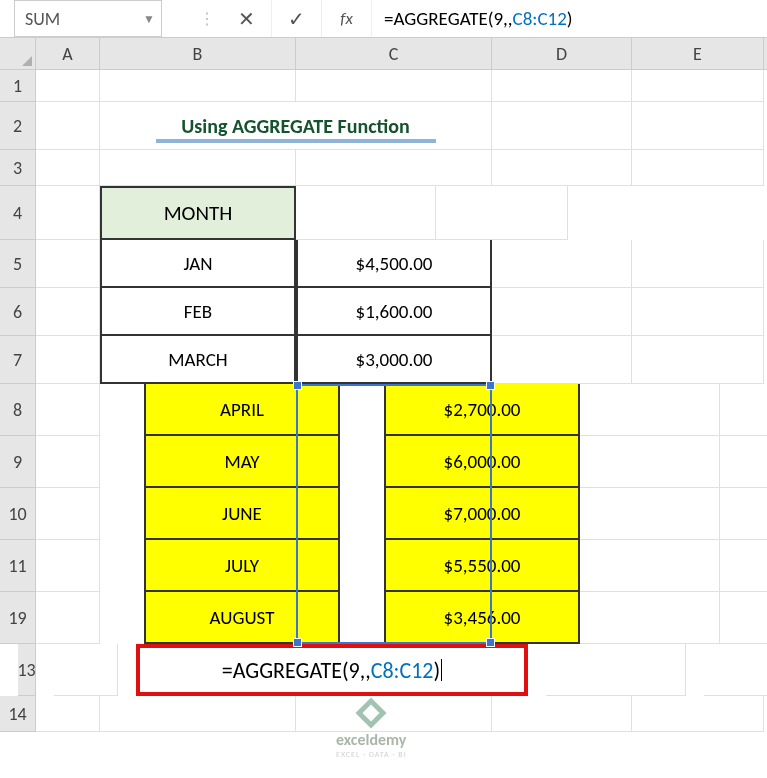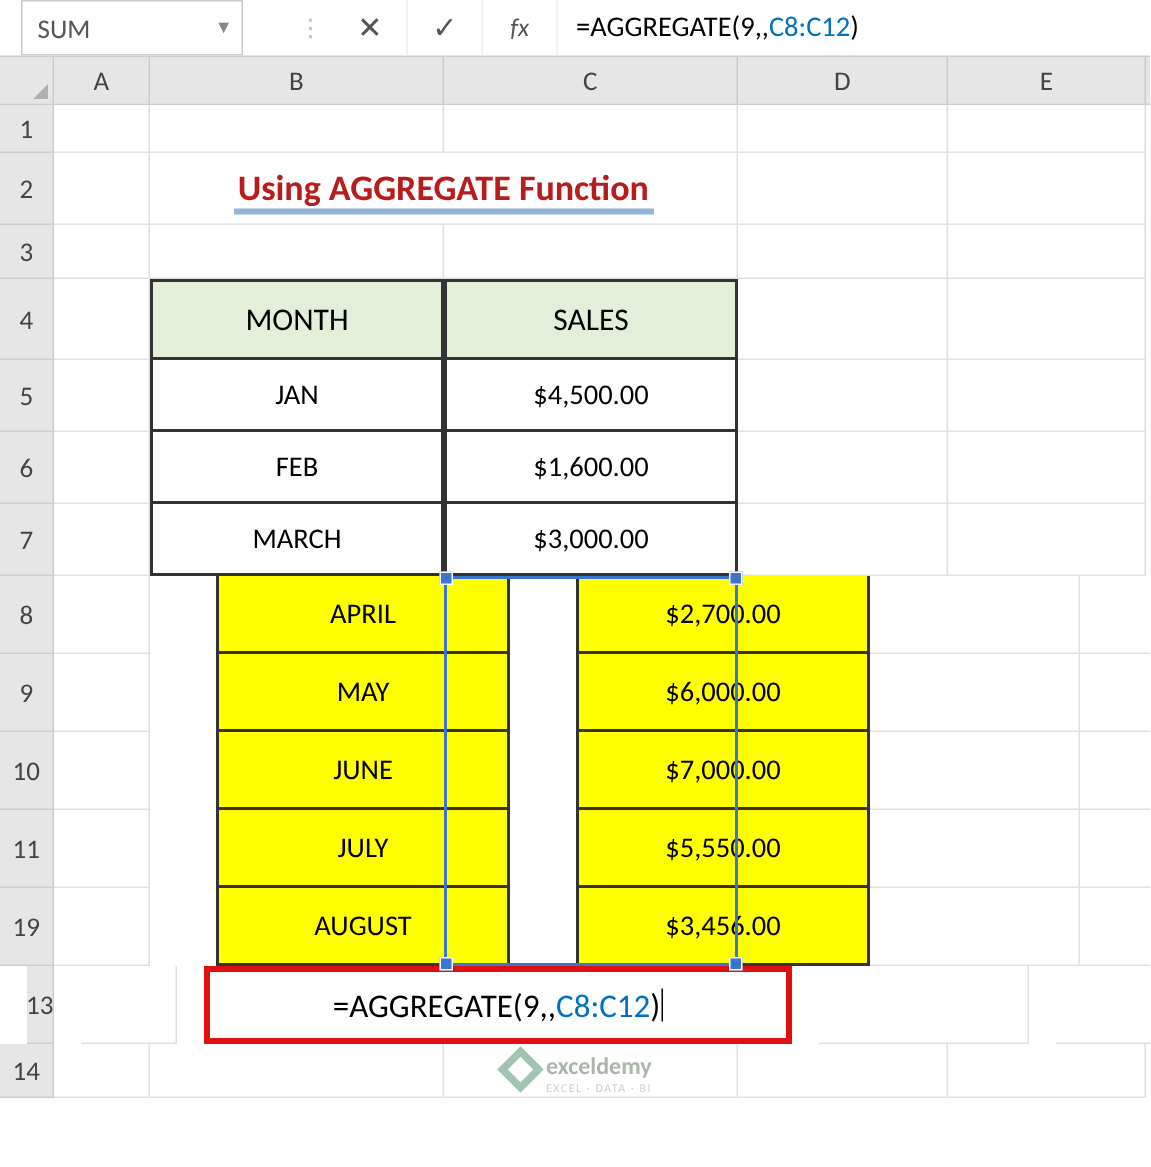--- a/index.html
+++ b/index.html
@@ -43,41 +43,41 @@
     .r6 { height: 48px; }
     .r7 { height: 48px; }
     .r8 { height: 52px; }
     .r9 { height: 52px; }
     .r10 { height: 52px; }
     .r11 { height: 52px; }
     .r12 { height: 52px; }
     .r13 { height: 52px; margin-left: 18px; }
     .r14 { height: 36px; }
     
-    .title-cell { font-weight: bold; font-size: 24px; color: #b91c1c; position: relative; }
+    .title-cell { font-weight: bold; font-size: 20px; color: #14532d; position: relative; }
     .title-underline { position: absolute; bottom: 6px; left: 50%; transform: translateX(-50%); width: 280px; height: 4px; background: #8fb4d8; }
     
     .header-cell { background: #e2efda !important; font-weight: normal; font-size: 21px; border: 2px solid #333 !important; }
     .data-cell { border-left: 2px solid #333 !important; border-right: 2px solid #333 !important; border-bottom: 2px solid #333 !important; font-size: 19px; }
     .yellow-cell { background: #ffff00 !important; margin-left: 44px; }
     
     .merged-title { width: 392px; }
     .merged-formula { width: 392px; border: 4px solid #e01010 !important; font-size: 22px; }
     .merged-formula .eq, .merged-formula .fn, .merged-formula .num, .merged-formula .paren { color: #000; }
     .merged-formula .ref { color: #0070c0; }
     .formula-cursor { display: inline-block; width: 1px; height: 22px; background: #000; vertical-align: middle; margin-left: 1px; }
     
     .range-selection { position: absolute; border: 2px solid #3a76d0; pointer-events: none; left: 260px; top: 314px; width: 196px; height: 260px; }
     .range-handle { position: absolute; width: 9px; height: 9px; background: #3a76d0; border: 1px solid #fff; }
     .rh-tl { left: -5px; top: -5px; }
     .rh-tr { right: -5px; top: -5px; }
     .rh-bl { left: -5px; bottom: -5px; }
     .rh-br { right: -5px; bottom: -5px; }
     
-    .watermark { position: absolute; left: 300px; top: 632px; display: flex; align-items: flex-start; gap: 6px; opacity: 0.4; pointer-events: none; }
+    .watermark { position: absolute; left: 300px; top: 632px; display: flex; align-items: center; gap: 6px; opacity: 0.4; pointer-events: none; flex-direction: column; }
     .wm-icon { width: 22px; height: 22px; background: #1a6b3e; transform: rotate(45deg); position: relative; }
     .wm-icon::before { content: ''; position: absolute; inset: 5px; background: #fff; }
     .wm-text { font-size: 16px; font-weight: 600; color: #2a4a2a; }
     .wm-sub { font-size: 8px; color: #888; letter-spacing: 1px; }
   </style>
 </head>
 <body>
 
 <div class="formula-bar-row">
   <div class="name-box">
@@ -151,21 +151,20 @@
       <div class="cell col-A r3"></div>
       <div class="cell col-B r3"></div>
       <div class="cell col-C r3"></div>
       <div class="cell col-D r3"></div>
       <div class="cell col-E r3"></div>
     </div>
 
     <div class="row">
       <div class="cell col-A r4"></div>
       <div class="cell col-B r4 header-cell">MONTH</div>
-      <div class="cell col-C r4 header-cell">SALES</div>
       <div class="cell col-D r4"></div>
       <div class="cell col-E r4"></div>
     </div>
 
     <div id="data-rows">
         <div class="row">
           <div class="cell col-A r5"></div>
           <div class="cell col-B r5 data-cell">JAN</div>
           <div class="cell col-C r5 data-cell">$4,500.00</div>
           <div class="cell col-D r5"></div>

